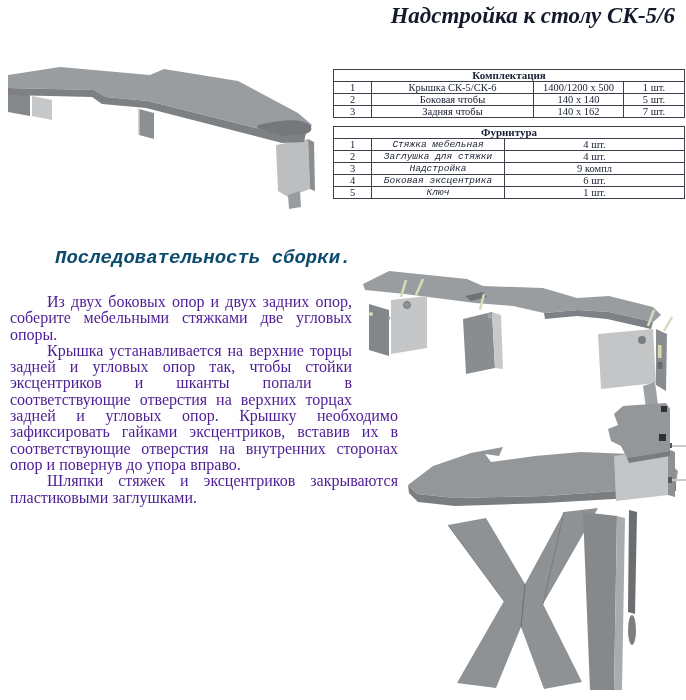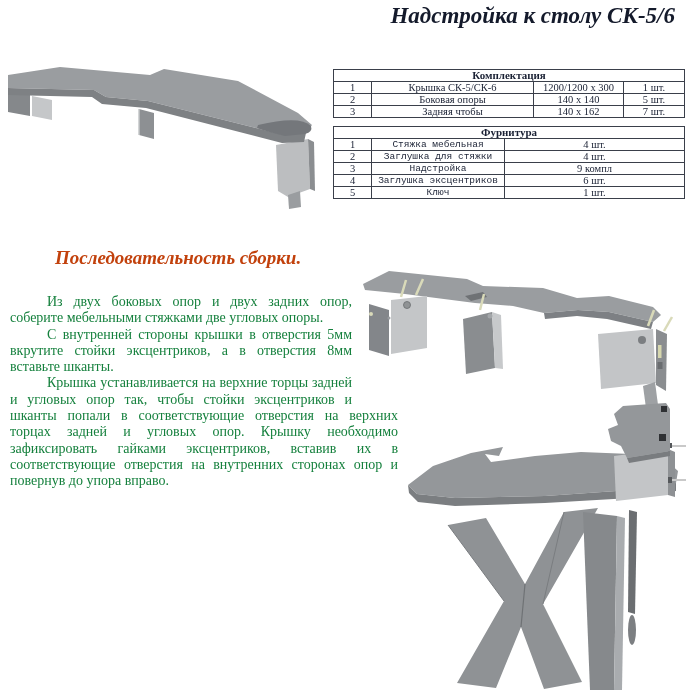--- a/index.html
+++ b/index.html
@@ -15,31 +15,31 @@
     color:#141a2b;letter-spacing:0px;
   }
   
   .tables-wrap{position:absolute;left:333px;top:69px;width:351px;}
   table{border-collapse:collapse;width:351px;table-layout:fixed;
         font-size:10.5px;color:#1a2134;}
   td,th{border:1px solid #3a3f4a;padding:0 2px;height:11px;line-height:11px;
         text-align:center;overflow:hidden;white-space:nowrap;}
   th{font-weight:bold;font-size:11px;}
   .t2{margin-top:8px;}
-  .mono{font-family:"Liberation Mono",monospace;font-size:9.5px;}
+  .mono{font-family:"Liberation Mono",monospace;font-size:9.5px;font-style:italic;}
   col.c-num{width:38px;} col.c-name{width:162px;} col.c-size{width:90px;} col.c-qty{width:61px;}
   col.f-num{width:38px;} col.f-name{width:133px;} col.f-qty{width:180px;}
   
   .section-heading{
     position:absolute;left:55px;top:247px;
-    font-size:19px;font-weight:bold;font-style:italic;color:#c2410c;
+    font-size:19px;font-weight:bold;font-style:italic;color:#0c4a6e;font-family:Liberation Mono, monospace;
   }
   .bodytext{
     position:absolute;left:10px;top:294px;width:388px;
-    font-size:14px;line-height:16.3px;text-align:justify;color:#15803d;
+    font-size:16px;line-height:16.3px;text-align:justify;color:#4c1d95;
   }
   .bodytext p{margin:0;text-indent:37px;}
   .wrap-spacer{float:right;width:46px;height:99px;}
   
   .fig{position:absolute;}
   #fig1{left:0px;top:55px;}
   #fig2{left:345px;top:250px;}
   #fig3{left:385px;top:390px;}
 </style>
 </head>
@@ -76,26 +76,26 @@
         <col class="c-size">
         <col class="c-qty">
       </colgroup>
     <tbody>
         <tr>
       <th colspan="4">Комплектация</th>
     </tr>
     <tr>
       <td>1</td>
       <td>Крышка СК-5/СК-6</td>
-      <td>1200/1200 x 300</td>
+      <td>1400/1200 x 500</td>
       <td>1 шт.</td>
     </tr>
     <tr>
       <td>2</td>
-      <td>Боковая опоры</td>
+      <td>Боковая чтобы</td>
       <td>140 x 140</td>
       <td>5 шт.</td>
     </tr>
     <tr>
       <td>3</td>
       <td>Задняя чтобы</td>
       <td>140 x 162</td>
       <td>7 шт.</td>
     </tr>
   </tbody>
@@ -121,21 +121,21 @@
       <td class="mono">Заглушка для стяжки</td>
       <td>4 шт.</td>
     </tr>
     <tr>
       <td>3</td>
       <td class="mono">Надстройка</td>
       <td>9 компл</td>
     </tr>
     <tr>
       <td>4</td>
-      <td class="mono">Заглушка эксцентриков</td>
+      <td class="mono">Боковая эксцентрика</td>
       <td>6 шт.</td>
     </tr>
     <tr>
       <td>5</td>
       <td class="mono">Ключ</td>
       <td>1 шт.</td>
     </tr>
   </tbody>
     </table>
 </div>
@@ -171,22 +171,22 @@
     <circle cx="297" cy="90" r="4" fill="#7b7e81"></circle>
     <rect x="313" y="95" width="3.5" height="13" fill="#d6d7ae"></rect>
     <rect x="312.5" y="112" width="5" height="7" fill="#6a6d70"></rect>
     <polygon points="298,136 310,132 313,155 301,158" fill="#9ea1a4"></polygon>
   </g>
 </svg>
 
 <div class="bodytext">
   <div class="wrap-spacer"></div>
   <p>Из двух боковых опор и двух задних опор, соберите мебельными стяжками две угловых опоры.</p>
-  <p>С внутренней стороны крышки в отверстия 5мм вкрутите стойки эксцентриков, а в отверстия 8мм вставьте шканты.</p>
   <p>Крышка устанавливается на верхние торцы задней и угловых опор так, чтобы стойки эксцентриков и шканты попали в соответствующие отверстия на верхних торцах задней и угловых опор. Крышку необходимо зафиксировать гайками эксцентриков, вставив их в соответствующие отверстия на внутренних сторонах опор и повернув до упора вправо.</p>
+  <p>Шляпки стяжек и эксцентриков закрываются пластиковыми заглушками.</p>
 </div>
 
 <svg id="fig3" class="fig" width="301" height="310" viewBox="0 0 301 310">
   <g>
     <path d="M63,135 L101,128 L140,194 L179,122 L213,118 L158,214 L197,292 L159,299 L136,237 L111,298 L72,293 L119,211 Z" fill="#8f9295"></path>
     <line x1="140" y1="194" x2="136" y2="237" stroke="#6f7275" stroke-width="1.2"></line>
     <line x1="63" y1="135" x2="119" y2="211" stroke="#7a7d80" stroke-width="1"></line>
     <line x1="179" y1="122" x2="158" y2="214" stroke="#7a7d80" stroke-width="1"></line>
   </g>
   <g>

